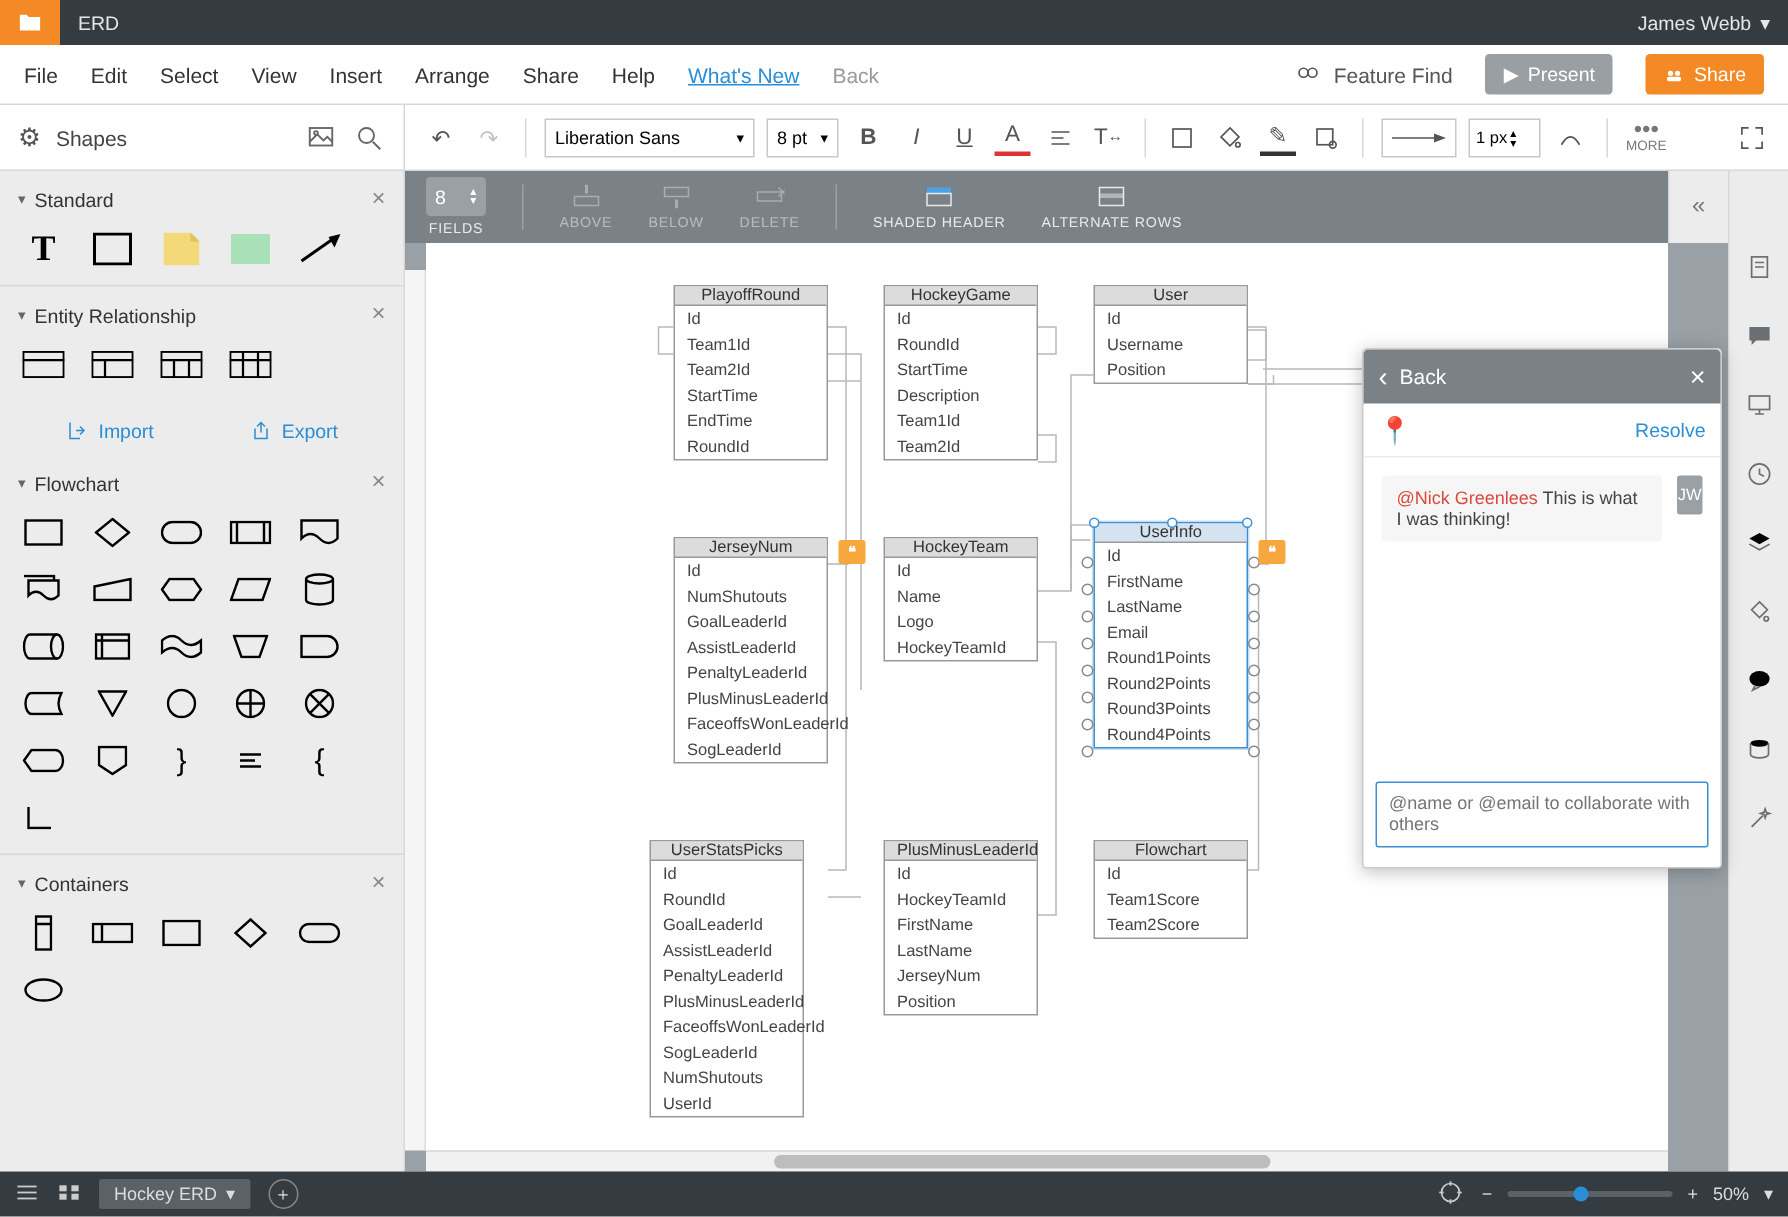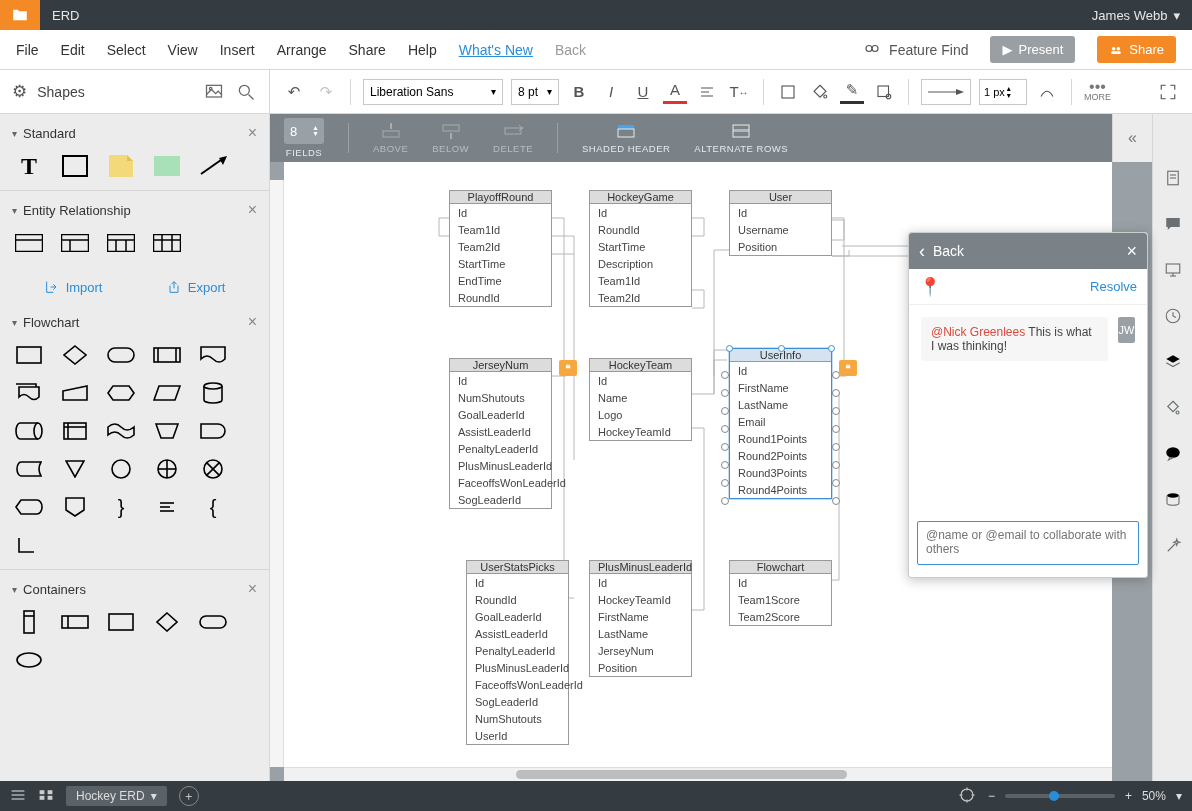--- a/index.html
+++ b/index.html
@@ -734,21 +734,21 @@
           <div class="conn-port" style="right:-9px;top:76px"></div>
           <div class="conn-port" style="right:-9px;top:94px"></div>
           <div class="conn-port" style="right:-9px;top:112px"></div>
           <div class="conn-port" style="right:-9px;top:130px"></div>
           <div class="conn-port" style="right:-9px;top:148px"></div>
         </div>
         <div class="comment-badge" style="left:555px;top:180px">
             <span>❝</span>
           </div>
 
-        <div class="entity" style="left:182px;top:380px;width:103px">
+        <div class="entity" style="left:149px;top:380px;width:103px">
           <div class="ehdr">UserStatsPicks</div>
           <div class="erow">Id</div>
           <div class="erow">RoundId</div>
           <div class="erow">GoalLeaderId</div>
           <div class="erow">AssistLeaderId</div>
           <div class="erow">PenaltyLeaderId</div>
           <div class="erow">PlusMinusLeaderId</div>
           <div class="erow">FaceoffsWonLeaderId</div>
           <div class="erow">SogLeaderId</div>
           <div class="erow">NumShutouts</div>

